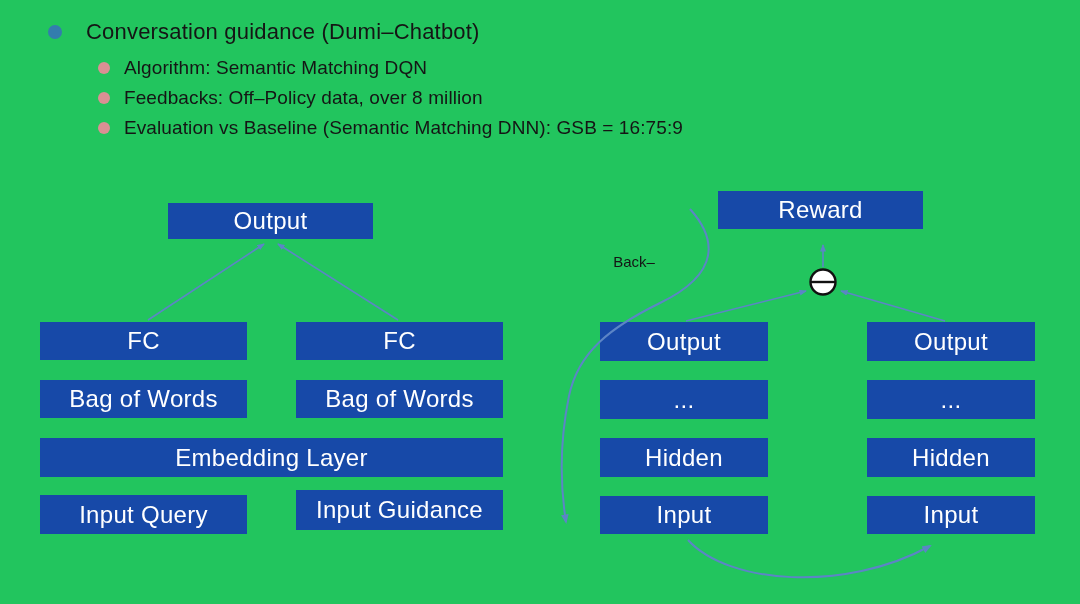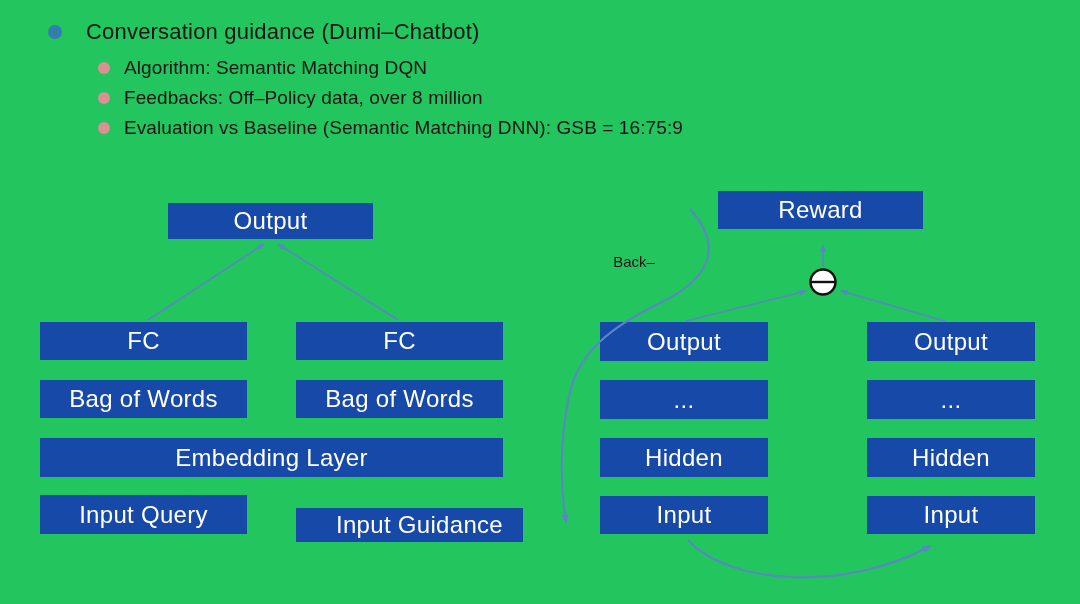--- a/index.html
+++ b/index.html
@@ -68,21 +68,21 @@
 
   <div class="nnbox" style="left:40px;top:322px;width:207px;height:38px;">FC</div>
   <div class="nnbox" style="left:296px;top:322px;width:207px;height:38px;">FC</div>
 
   <div class="nnbox" style="left:40px;top:380px;width:207px;height:38px;">Bag of Words</div>
   <div class="nnbox" style="left:296px;top:380px;width:207px;height:38px;">Bag of Words</div>
 
   <div class="nnbox" style="left:40px;top:438px;width:463px;height:39px;">Embedding Layer</div>
 
   <div class="nnbox" style="left:40px;top:495px;width:207px;height:39px;">Input Query</div>
-  <div class="nnbox" style="left:296px;top:508px;width:207px;height:34px;padding-left:20px;">Input Guidance</div>
+  <div class="nnbox" style="left:296px;top:490px;width:207px;height:40px;">Input Guidance</div>
 
   <div class="nnbox" style="left:718px;top:191px;width:205px;height:38px;">Reward</div>
 
   <div class="backprop-label">
     <div>Back–</div>
   </div>
 
   <div class="nnbox" style="left:600px;top:322px;width:168px;height:39px;">Output</div>
   <div class="nnbox" style="left:600px;top:380px;width:168px;height:39px;">...</div>
   <div class="nnbox" style="left:600px;top:438px;width:168px;height:39px;">Hidden</div>

